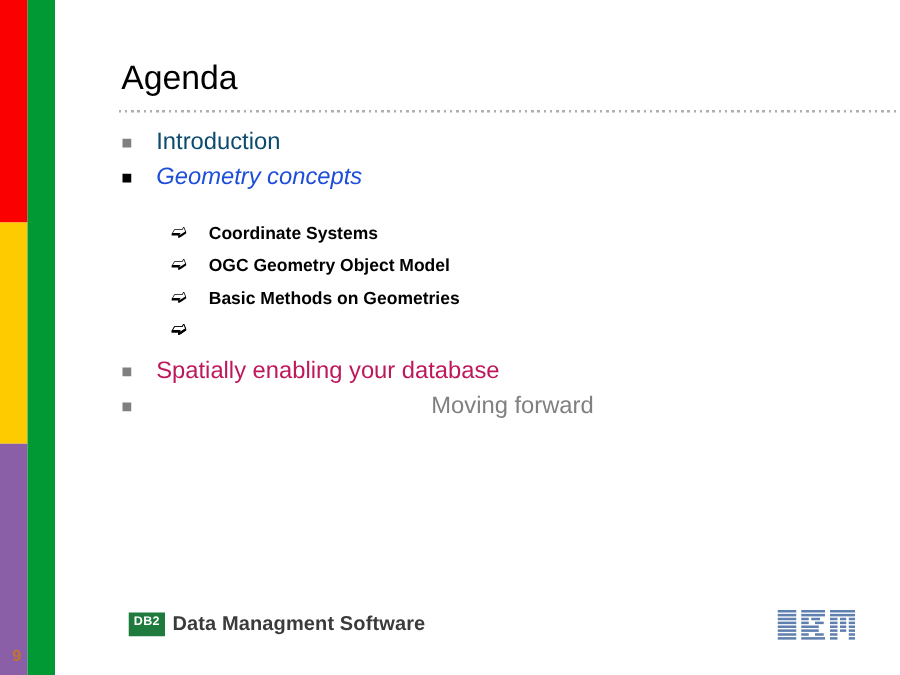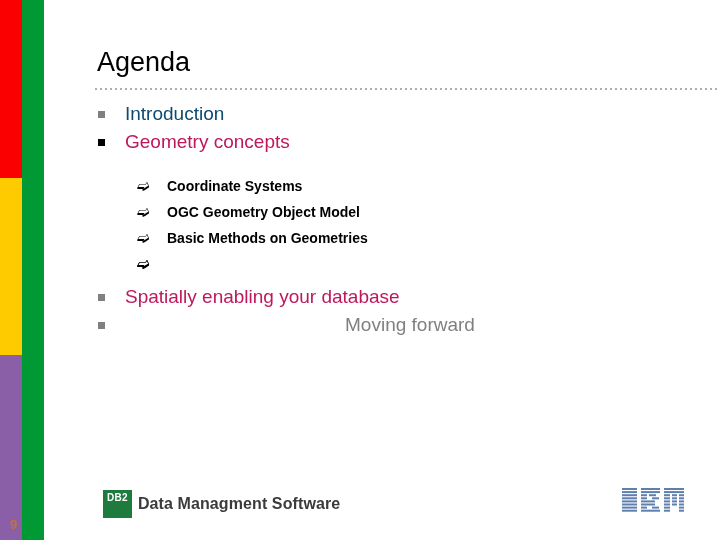--- a/index.html
+++ b/index.html
@@ -129,21 +129,21 @@
     top: 490px;
     display: flex;
     align-items: center;
   }
   #db2-badge {
     background: #1f7a3d;
     color: #ffffff;
     font-size: 10px;
     font-weight: bold;
     line-height: 14px;
-    padding: 1px 4px 13px 4px;
+    padding: 1px 4px 4px 4px;
     letter-spacing: 0.3px;
   }
   #db2-caption {
     margin-left: 6px;
     font-size: 16px;
     font-weight: bold;
     color: #3b3b3b;
     letter-spacing: 0.1px;
     line-height: 14px;
   }
@@ -169,21 +169,21 @@
   <div id="title">Agenda</div>
   <div id="title-rule"></div>
 
   <div id="body">
 
     <div class="l1" style="color: #0c4a6e;">
       <span class="marker" style="background: rgb(128, 128, 128);"></span>
       <span>Introduction</span>
     </div>
 
-    <div class="l1" style="color: #be185d;">
+    <div class="l1" style="color: #1d4ed8; font-style: italic;">
       <span class="marker" style="background: rgb(0, 0, 0);"></span>
       <span>Geometry concepts</span>
     </div>
 
     <div class="spacer-top"></div>
 
     <div class="l2-group">
       <div class="l2">
         <span class="marker2">➫</span>
         <span>Coordinate Systems</span>

